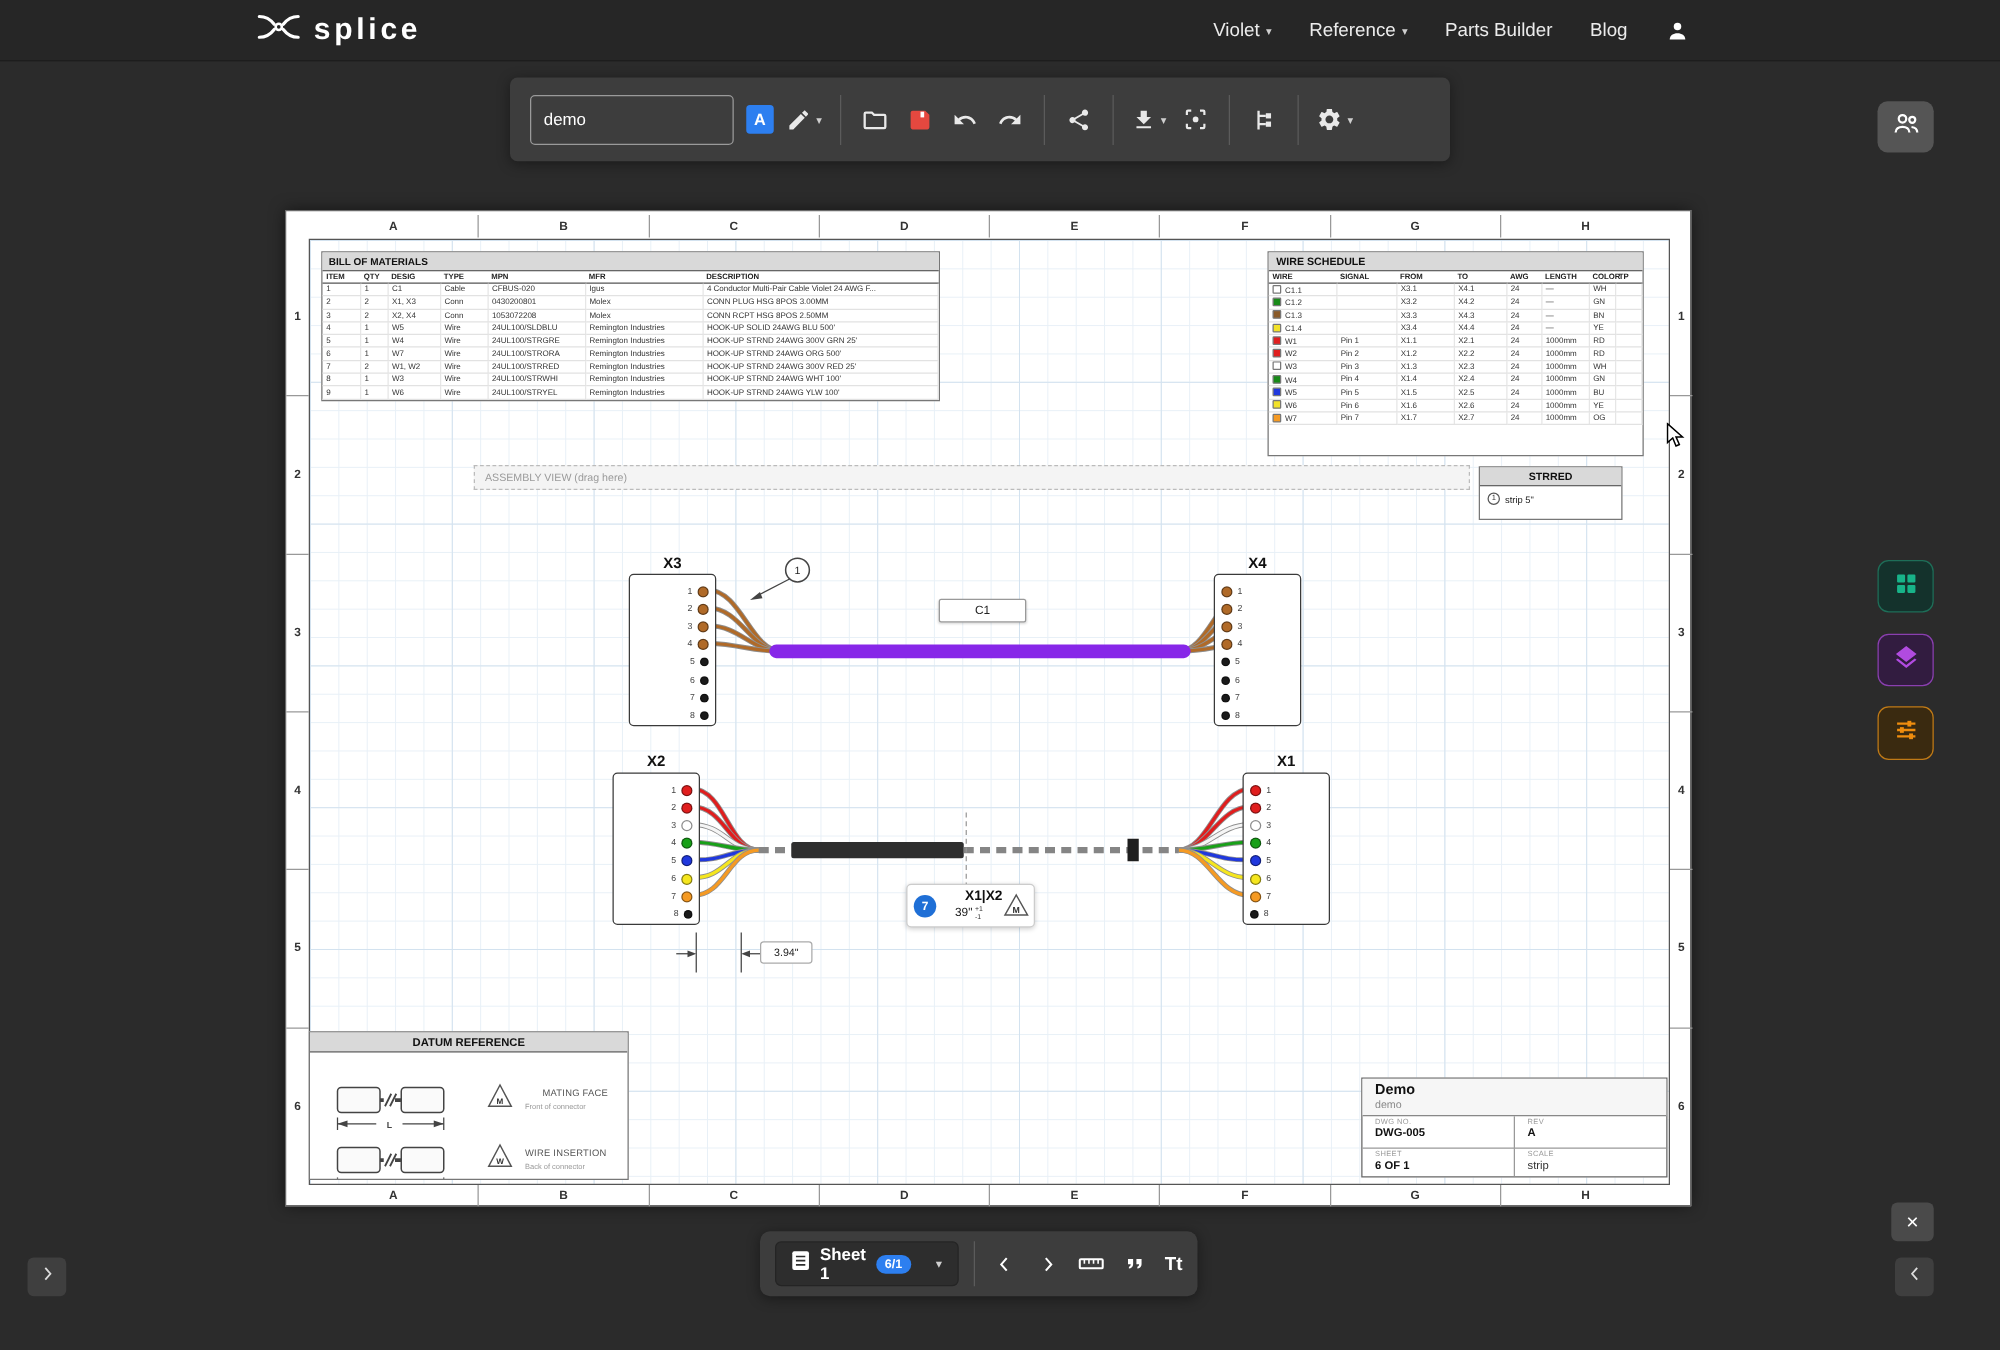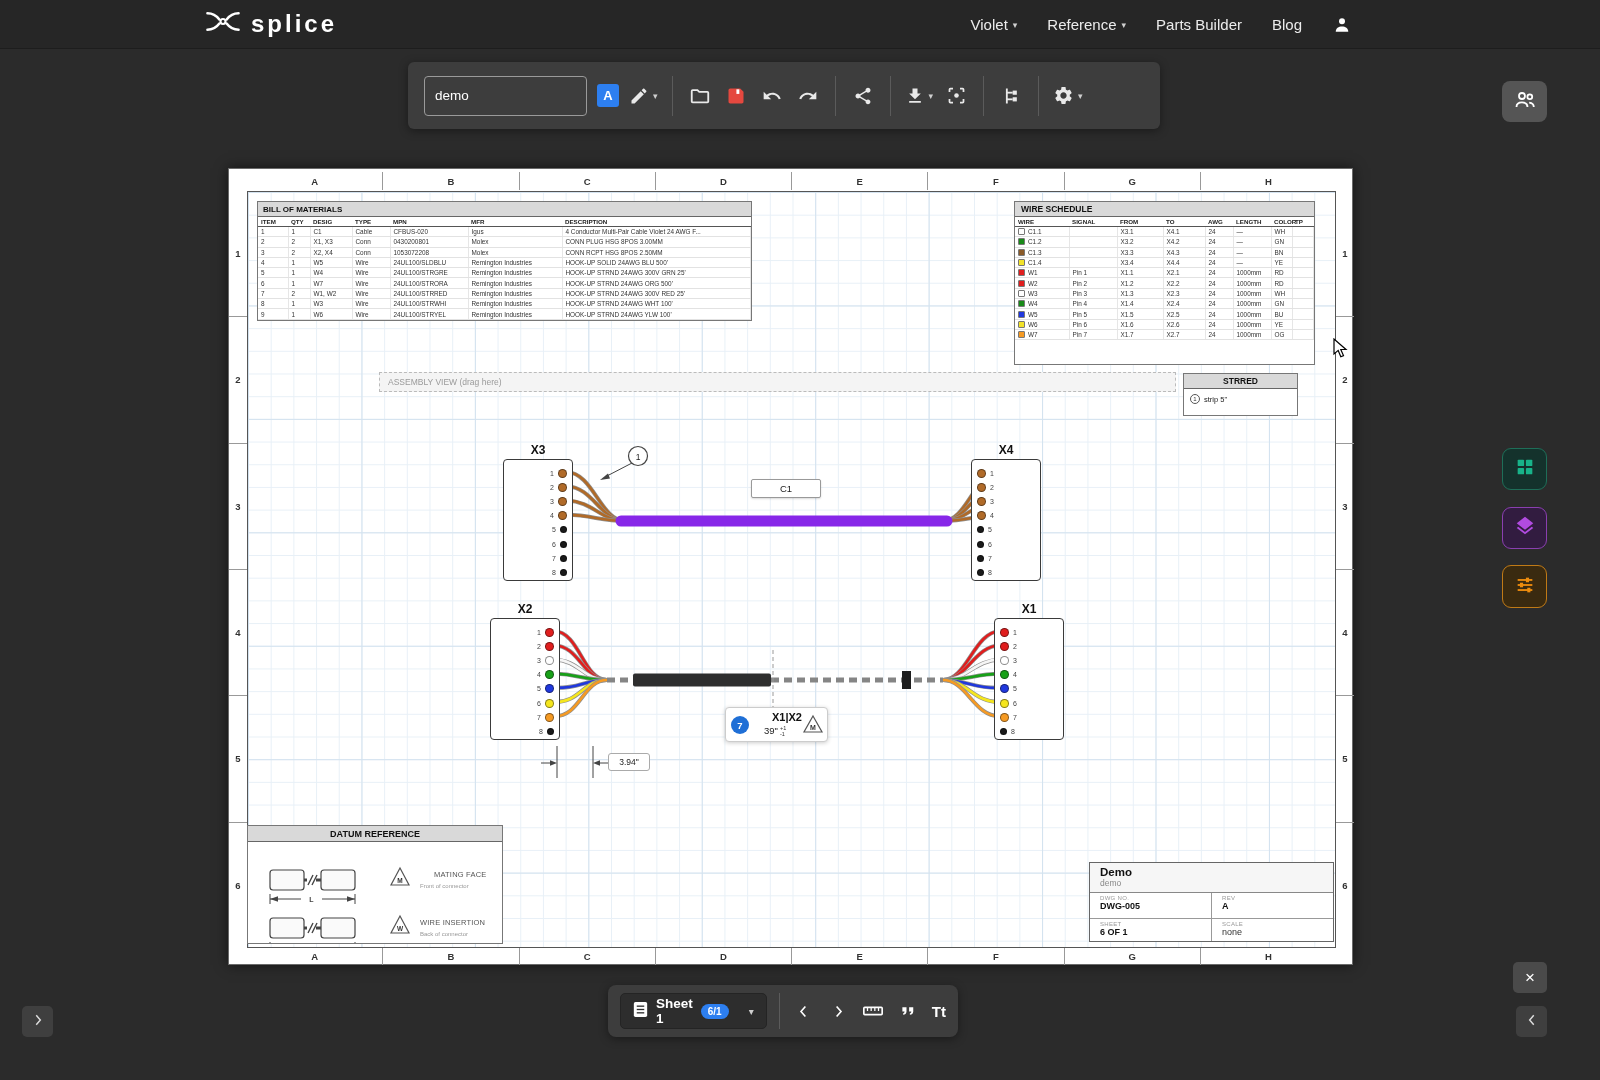--- a/index.html
+++ b/index.html
@@ -961,21 +961,21 @@
       <div class="tb-cell">
           <div class="tb-label">REV</div>
         <div class="tb-value">A</div>
         </div>
       <div class="tb-cell">
           <div class="tb-label">SHEET</div>
         <div class="tb-value">6 OF 1</div>
         </div>
       <div class="tb-cell">
           <div class="tb-label">SCALE</div>
-        <div class="tb-value normal">none</div>
+        <div class="tb-value normal">strip</div>
         </div>
     </div>
   </div>
 </div>
 
 <svg class="cursor" width="20" height="22" viewBox="0 0 20 22">
   <polygon points="1,1 1,16 5.2,12.4 7.8,18.8 10.5,17.6 7.8,11.5 13,11.5" fill="#fff" stroke="#000" stroke-width="1.2"></polygon>
 </svg>
 
 </body></html>

